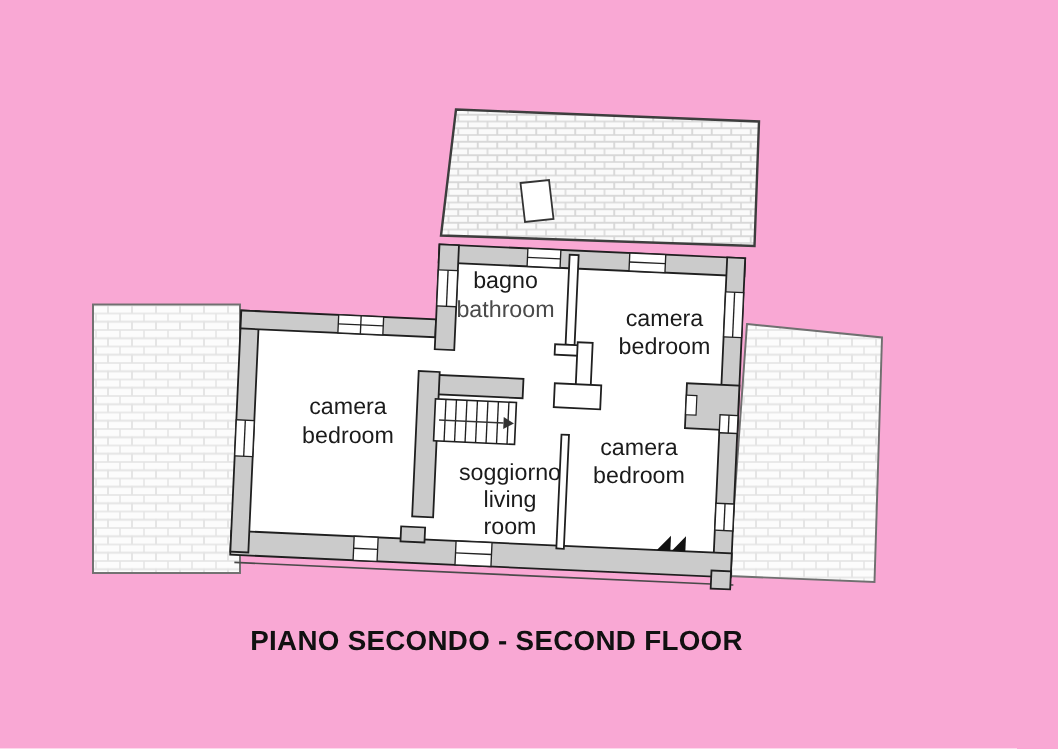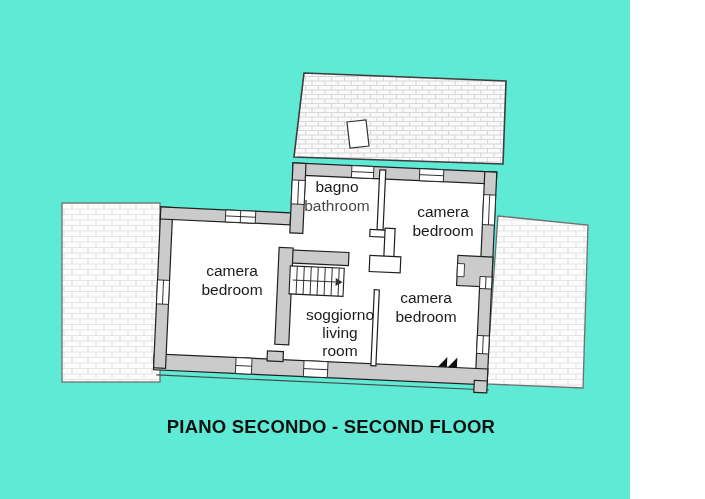--- a/index.html
+++ b/index.html
@@ -1,17 +1,17 @@
 <!DOCTYPE html>
 <html><head>
 <meta charset="utf-8">
 <style>
   html,body{margin:0;padding:0;background:#ffffff;}
   .canvas{
-    width:630px;height:499px;position:relative;background:#5eead4;overflow:hidden;
+    width:705px;height:499px;position:relative;background:#f9a8d4;overflow:hidden;
     font-family:"Liberation Sans", sans-serif;
   }
   svg{display:block;}
   text{font-family:"Liberation Sans", sans-serif;}
   .room-label{font-size:15.5px;fill:#1b1b1b;}
   .room-label-en{font-size:15.5px;fill:#4a4a4a;}
   .plan-title{font-size:18.5px;font-weight:bold;fill:#111111;letter-spacing:0.2px;}
 </style>
 </head>
 <body>

